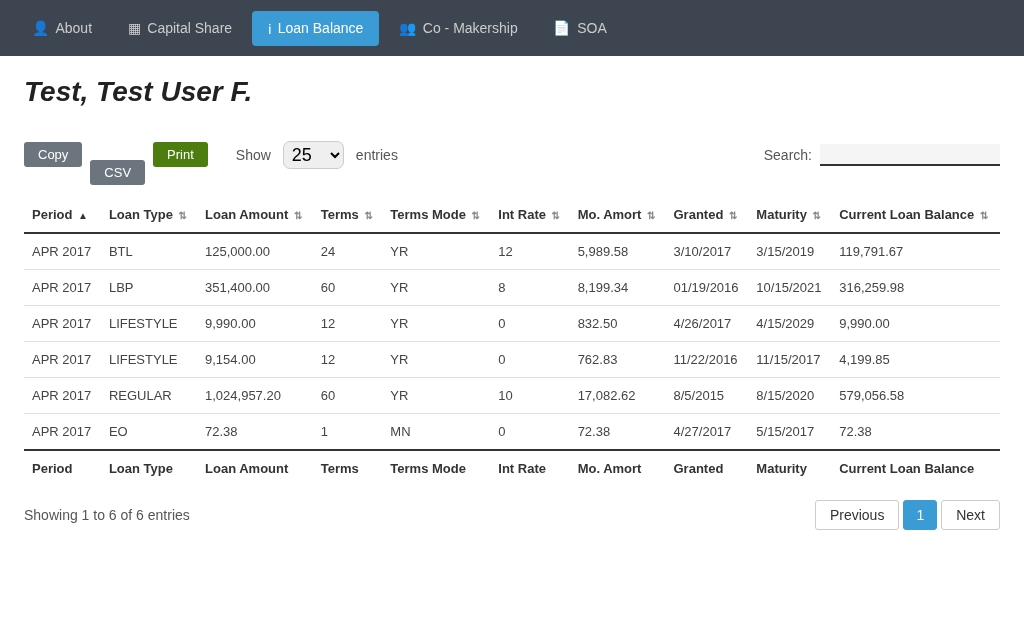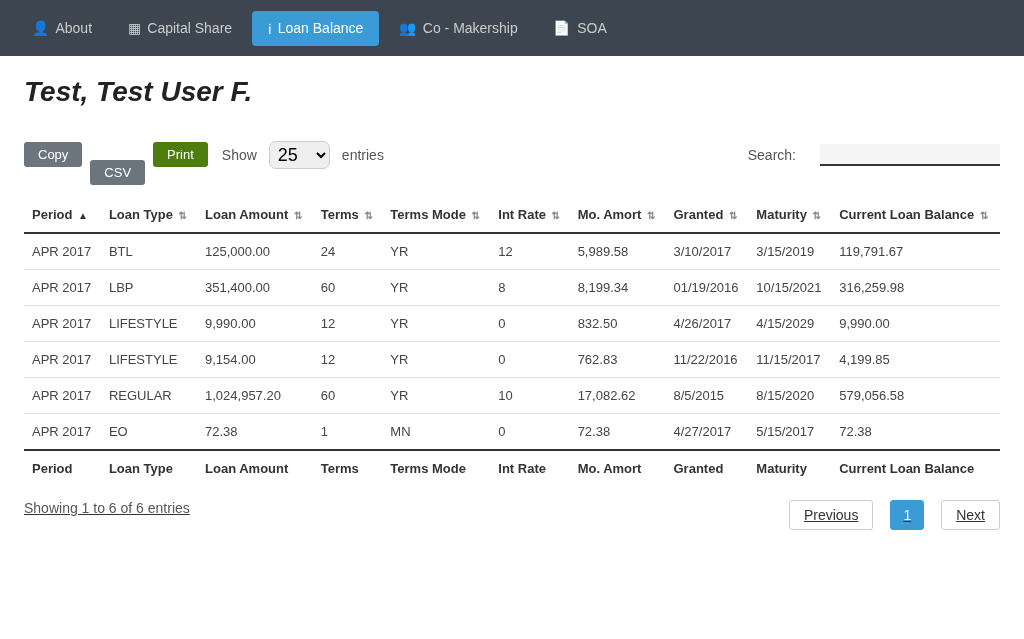--- a/index.html
+++ b/index.html
@@ -61,34 +61,34 @@
       border: none;
       border-radius: 3px;
       cursor: pointer;
       font-size: 13px;
       color: #fff;
     }
     .btn-copy { background: #6c757d; }
     .btn-csv { background: #6c757d; margin-top: 36px; }
     .btn-print { background: #4d7c0f; }
 
-    .show-label { margin-left: 6px; font-size: 14px; color: #555; }
+    .show-label { margin-left: 20px; font-size: 14px; color: #555; }
     .show-select {
       margin: 0 4px;
       padding: 2px 4px;
       border: 1px solid #ccc;
       border-radius: 7px;
       font-size: 18px;
     }
     .entries-label { font-size: 14px; color: #555; }
 
     .toolbar-right {
       display: flex;
       align-items: center;
-      gap: 24px;
+      gap: 8px;
     }
     .search-label { font-size: 14px; color: #555; }
     .search-input {
       border: none;
       border-bottom: 2px solid #333;
       outline: none;
       font-size: 14px;
       padding: 2px 4px;
       width: 180px;
       background: #f5f5f5;
@@ -138,30 +138,29 @@
       padding: 10px 8px;
       text-align: left;
       font-weight: 600;
       color: #333;
       white-space: nowrap;
     }
 
     
     .footer-row {
       display: flex;
-      align-items: flex-start;
+      align-items: center;
       justify-content: space-between;
       margin-top: 14px;
-      text-decoration: underline;
     }
     .showing-text { font-size: 14px; color: #555; }
     .pagination {
       display: flex;
       align-items: center;
-      gap: 17px;
+      gap: 4px;
     }
     .page-btn {
       padding: 6px 14px;
       border: 1px solid #ccc;
       border-radius: 3px;
       background: #fff;
       cursor: pointer;
       font-size: 14px;
       color: #333;
     }

